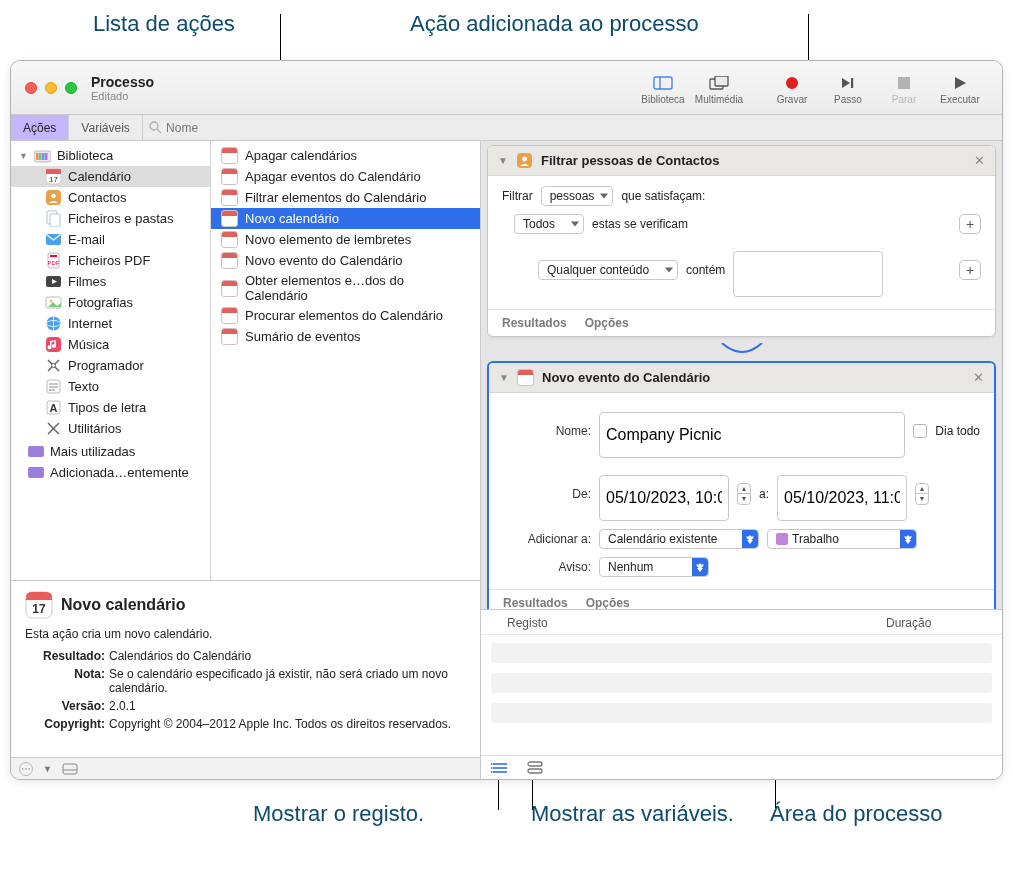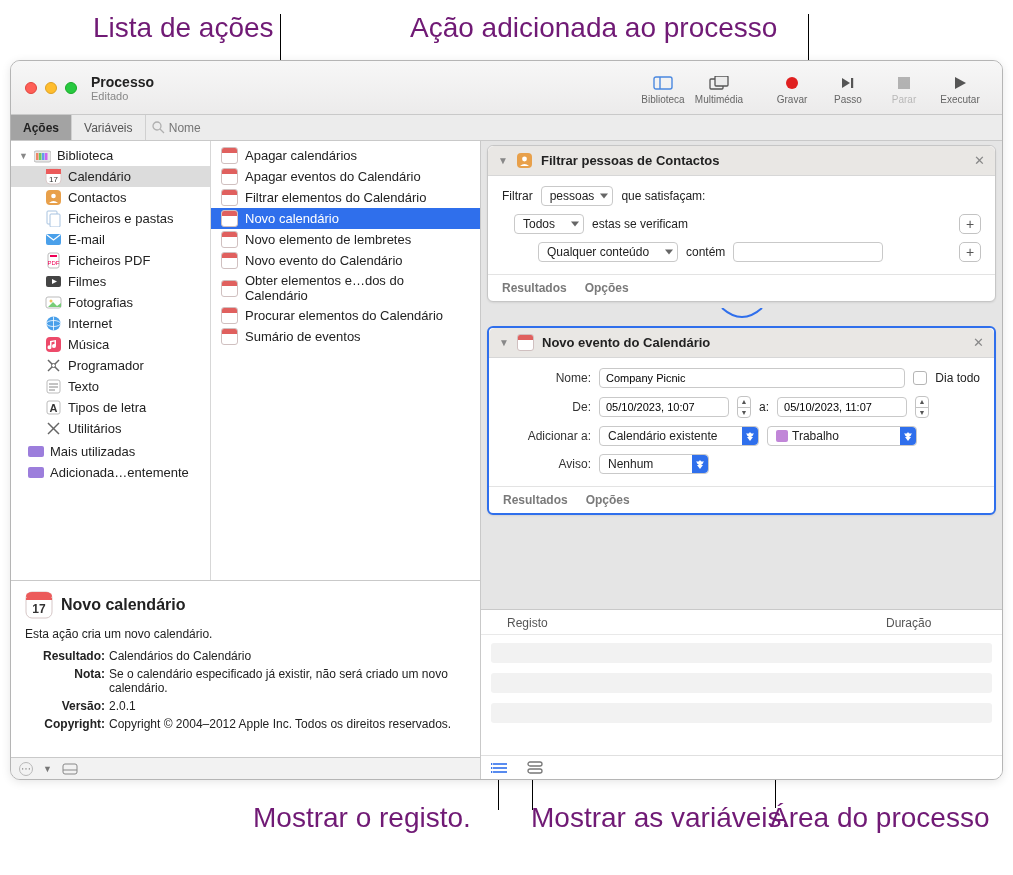--- a/index.html
+++ b/index.html
@@ -1,18 +1,18 @@
 <!DOCTYPE html>
 <html><head>
 <meta charset="utf-8">
 <style>
 * { box-sizing: border-box; margin: 0; padding: 0; font-family: -apple-system, "Helvetica Neue", Arial, sans-serif; }
 body { background: #fff; width: 1013px; height: 875px; position: relative; font-size: 13px; color: #222; }
 
-.callout { position: absolute; font-size: 28px; color: #701a75; text-align: left; line-height: 1.3; }
+.callout { position: absolute; font-size: 22px; color: #0c4a6e; text-align: left; line-height: 1.3; }
 .callout-line { position: absolute; background: #000; }
 
 .window { position: absolute; left: 10px; top: 60px; width: 993px; height: 720px; border: 1px solid #b5b5b5; border-radius: 10px; background: #f2f2f2; box-shadow: 0 2px 10px rgba(0,0,0,0.1); overflow: hidden; display: flex; flex-direction: column; }
 
 .titlebar { height: 54px; display: flex; align-items: center; padding: 0 14px; background: linear-gradient(#f7f7f7,#ecebeb); border-bottom: 1px solid #c9c9c9; }
 .traffic { display: flex; gap: 8px; }
 .dot { width: 12px; height: 12px; border-radius: 50%; }
 .dot.red { background: #ff5f57; border:1px solid #e0443e; }
 .dot.yellow { background: #ffbd2e; border:1px solid #dea123; }
 .dot.green { background: #28c940; border:1px solid #1aab29; }
@@ -21,21 +21,21 @@
 .title-block .sub { font-size: 11px; color: #888; }
 
 .toolbar { margin-left: auto; display: flex; align-items: flex-start; gap: 0; }
 .tool-btn { width: 56px; display: flex; flex-direction: column; align-items: center; font-size: 10px; color: #666; gap: 3px; padding-top: 4px; }
 .tool-btn .ticon { width: 20px; height: 16px; display: flex; align-items: center; justify-content: center; color: #555; }
 .tool-btn.rec .ticon { color: #e02020; }
 .tool-btn.disabled { opacity: 0.4; }
 
 .tabbar { height: 26px; background: #ececec; border-bottom: 1px solid #c9c9c9; display: flex; align-items: stretch; }
 .tab { padding: 4px 12px; font-size: 12px; color: #555; border-right: 1px solid #d0d0d0; display: flex; align-items: center; }
-.tab.active { background: #a3a3a3; color: #222; font-weight: bold; }
+.tab.active { background: #c4b5fd; color: #222; }
 .searchwrap { flex: 0 0 330px; display: flex; align-items: center; padding: 0 6px; color: #999; position: relative; }
 .searchwrap .sicon { width: 14px; height: 14px; margin-right: 4px; opacity: 0.6; }
 .searchwrap input { border: none; background: transparent; outline: none; font-size: 12px; width: 100%; color: #555; }
 
 .main { flex: 1; display: flex; min-height: 0; }
 
 .leftcol { width: 470px; display: flex; flex-direction: column; border-right: 1px solid #c9c9c9; }
 .lists { flex: 0 0 440px; display: flex; border-bottom: 1px solid #c9c9c9; min-height: 0; }
 .sidebar { width: 200px; background: #fff; border-right: 1px solid #d7d7d7; overflow: auto; padding: 4px 0; }
 .sb-row { display: flex; align-items: center; gap: 6px; padding: 2px 10px 2px 18px; font-size: 13px; color: #222; }
@@ -73,21 +73,21 @@
 
 .frow { display: flex; align-items: center; gap: 8px; margin-bottom: 8px; font-size: 12px; }
 .label-right { width: 88px; text-align: right; color: #333; }
 .popup { border: 1px solid #c9c9c9; border-radius: 4px; padding: 2px 18px 2px 8px; background: #fff; position: relative; font-size: 12px; min-height: 20px; display: inline-flex; align-items: center; }
 .popup::after { content: ""; position: absolute; right: 4px; top: 50%; transform: translateY(-50%); width: 0; height: 0; border-left: 4px solid transparent; border-right: 4px solid transparent; border-top: 5px solid #666; }
 .popup.blue::after { border-top-color: #fff; }
 .popup.blue { padding-right: 22px; }
 .popup.blue .bluecap { position: absolute; right: 0; top: 0; bottom: 0; width: 16px; background: #2f6fec; border-radius: 0 4px 4px 0; display: flex; flex-direction: column; align-items: center; justify-content: center; }
 .popup.blue .bluecap::before { content: ""; border-left: 3px solid transparent; border-right: 3px solid transparent; border-bottom: 4px solid #fff; margin-bottom: 1px; }
 .popup.blue .bluecap::after { content: ""; border-left: 3px solid transparent; border-right: 3px solid transparent; border-top: 4px solid #fff; }
-.txt-input { border: 1px solid #c9c9c9; border-radius: 4px; padding: 3px 6px; font-size: 11px; background: #fff; }
+.txt-input { border: 1px solid #c9c9c9; border-radius: 4px; padding: 13px 6px; font-size: 16px; background: #fff; margin-top: 9px; }
 .stepper { width: 14px; height: 22px; border: 1px solid #c3c3c3; border-radius: 4px; display: inline-flex; flex-direction: column; }
 .stepper span { flex:1; display:flex; align-items:center; justify-content:center; font-size:7px; color:#555; }
 .stepper span:first-child { border-bottom:1px solid #c3c3c3; }
 .plusbtn { width: 22px; height: 20px; border: 1px solid #c3c3c3; border-radius: 5px; background: #fff; display: inline-flex; align-items: center; justify-content: center; font-size: 14px; color: #555; }
 .checkbox { width: 14px; height: 14px; border: 1px solid #b5b5b5; border-radius: 3px; background: #fff; display: inline-block; }
 
 .connector { height: 16px; display: flex; justify-content: center; margin: -6px 0 -2px 0; }
 .connector svg { height: 16px; }
 
 .log-area { height: 170px; border-top: 1px solid #c9c9c9; background: #fff; display: flex; flex-direction: column; }

